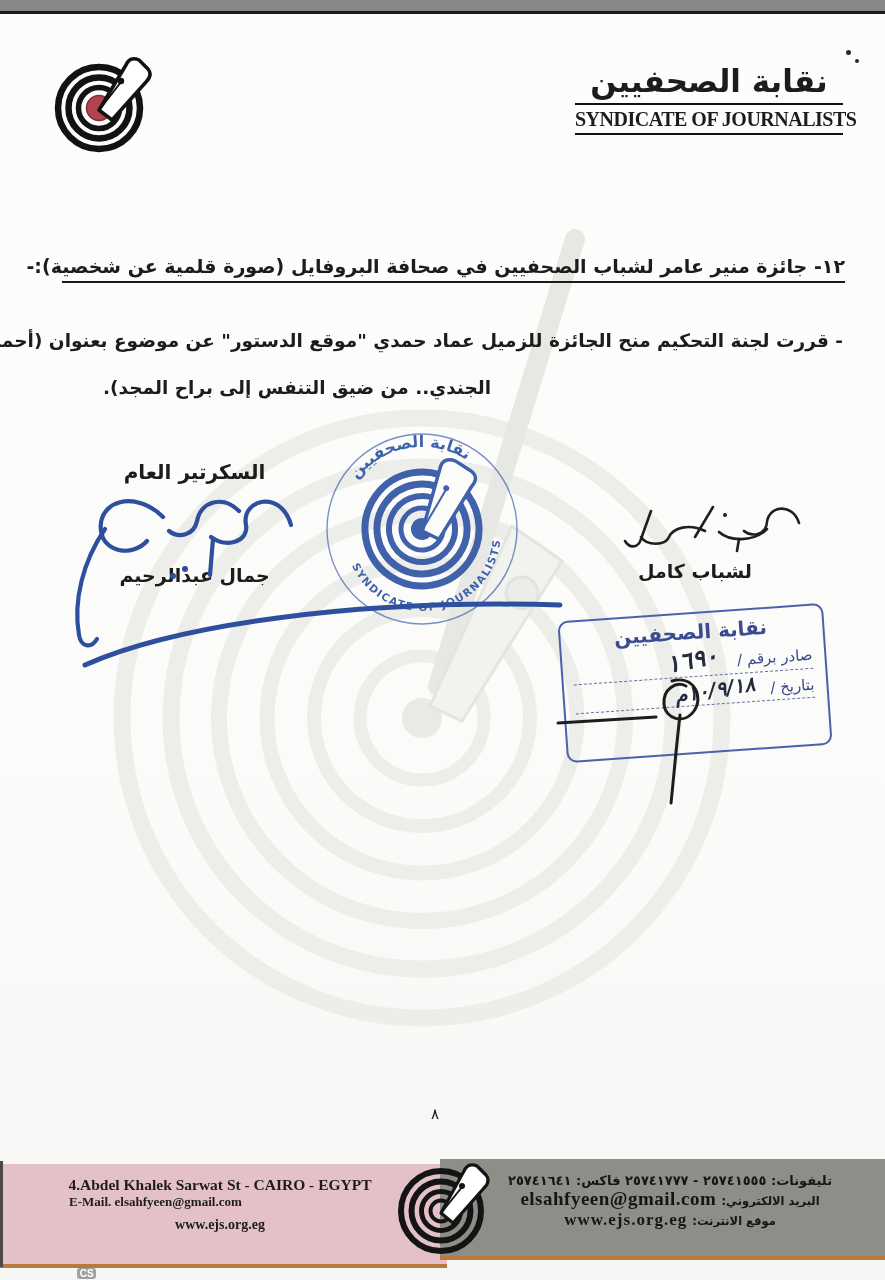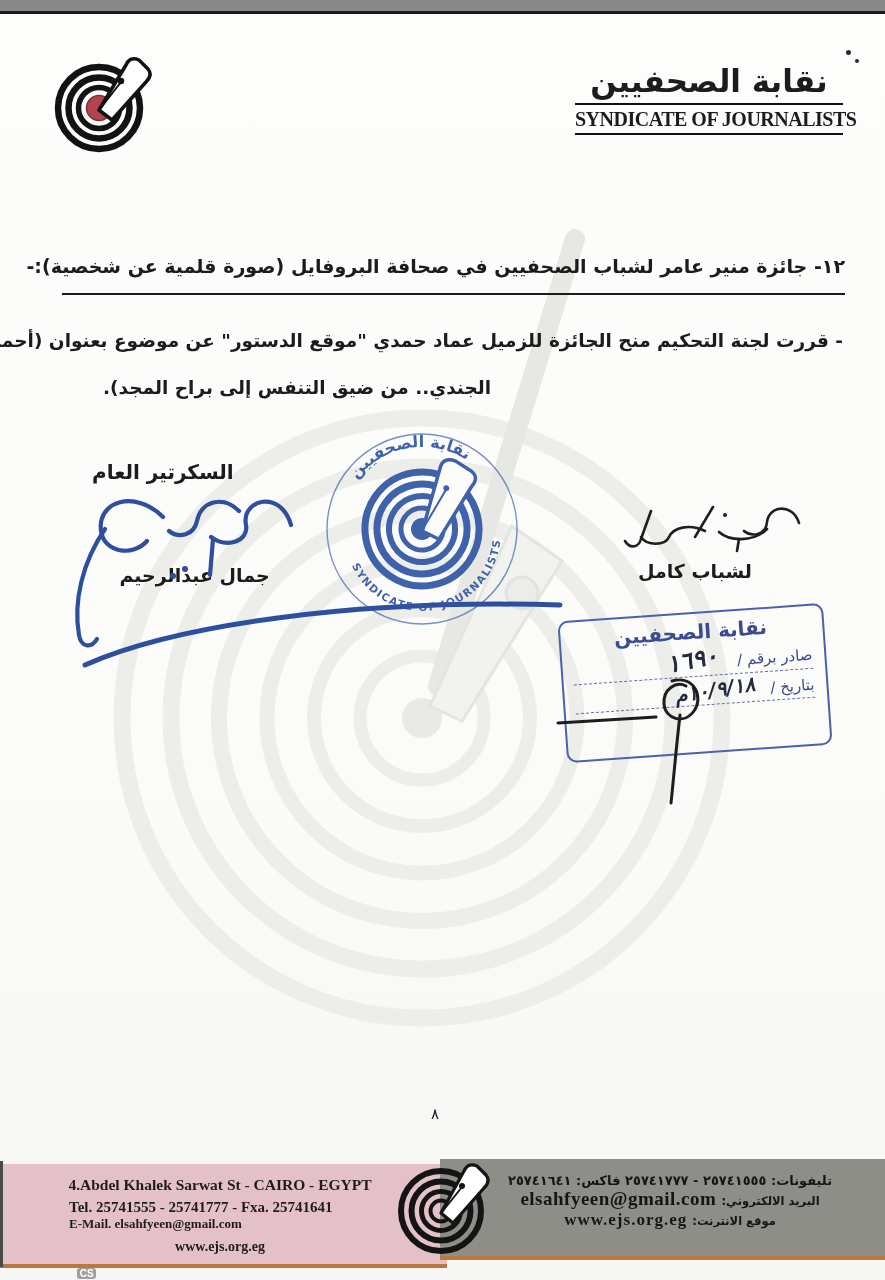--- a/index.html
+++ b/index.html
@@ -16,28 +16,28 @@
   .hdr-right{right:42px;top:52px;width:268px;text-align:center;}
   .hdr-ar{font-size:31px;font-weight:bold;direction:rtl;letter-spacing:-1px;
           border-bottom:2.5px solid #111;padding-bottom:4px;}
   .hdr-en{font-family:"Liberation Serif",serif;font-weight:bold;font-size:20px;
           letter-spacing:-.5px;border-bottom:2.5px solid #111;padding:3px 0 2px 0;white-space:nowrap;}
   .dot{width:5px;height:5px;border-radius:50%;background:#2b2b2b;}
 
   
   .heading{left:62px;right:40px;top:244px;direction:rtl;text-align:center;
     font-size:19px;font-weight:bold;white-space:nowrap;
-    border-bottom:2.5px solid #1a1a1a;padding-bottom:16px;z-index:3;}
+    border-bottom:2.5px solid #1a1a1a;padding-bottom:4px;z-index:3;}
   .bodytext{left:60px;right:42px;top:306px;direction:rtl;text-align:right;
     font-size:18.5px;font-weight:600;line-height:2.55;z-index:3;}
   .bodytext .l2{margin-right:352px;white-space:nowrap;}
   .bodytext .l1{white-space:nowrap;}
 
   
-  .sig-title{font-weight:bold;font-size:20px;direction:rtl;text-align:left;z-index:3;}
+  .sig-title{font-weight:bold;font-size:20px;direction:rtl;text-align:center;z-index:3;}
   .sig-name{font-weight:bold;font-size:19px;direction:rtl;text-align:center;z-index:3;}
   .t-right{right:45px;top:443px;width:290px;}
   .n-right{right:45px;top:549px;width:290px;}
   .t-left{left:92px;top:449px;width:205px;}
   .n-left{left:92px;top:553px;width:205px;}
 
   
   .stampbox{left:562px;top:601px;width:266px;height:142px;
     border:2.5px solid #4a62aa;border-radius:10px;transform:rotate(-4deg);
     direction:rtl;color:#35488e;padding:6px 12px 0 10px;box-sizing:border-box;z-index:4;
@@ -208,21 +208,20 @@
   <div class="abs pagenum">٨</div>
 
   <div class="abs band-pink"></div>
   <div class="abs band-gray"></div>
   <div class="abs edge-pink"></div>
   <div class="abs edge-gray"></div>
   <div class="abs left-scan-edge"></div>
 
   <div class="abs f-en">
     <div class="a">4.Abdel Khalek Sarwat St - CAIRO - EGYPT</div>
-    <div class="p">Tel. 25741555 - 25741777 -  Fxa. 25741641</div>
     <div class="e">E-Mail. elsahfyeen@gmail.com</div>
     <div class="w">www.ejs.org.eg</div>
   </div>
 
   <div class="abs f-ar">
     <div class="p">تليفونات: ٢٥٧٤١٥٥٥ - ٢٥٧٤١٧٧٧ فاكس: ٢٥٧٤١٦٤١</div>
     <div>
       <span class="lbl">البريد الالكتروني:</span>
       <span class="big">elsahfyeen@gmail.com</span>
     </div>

